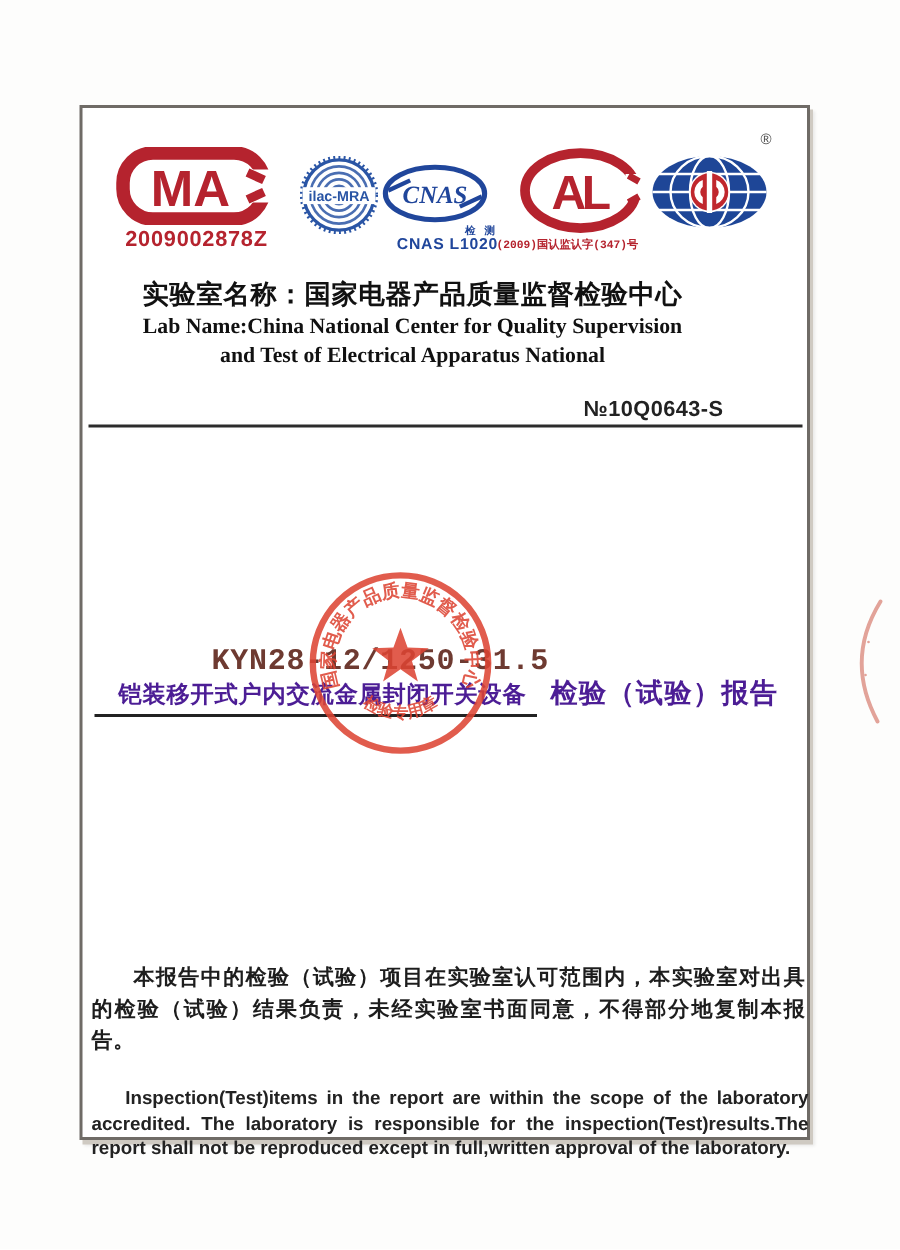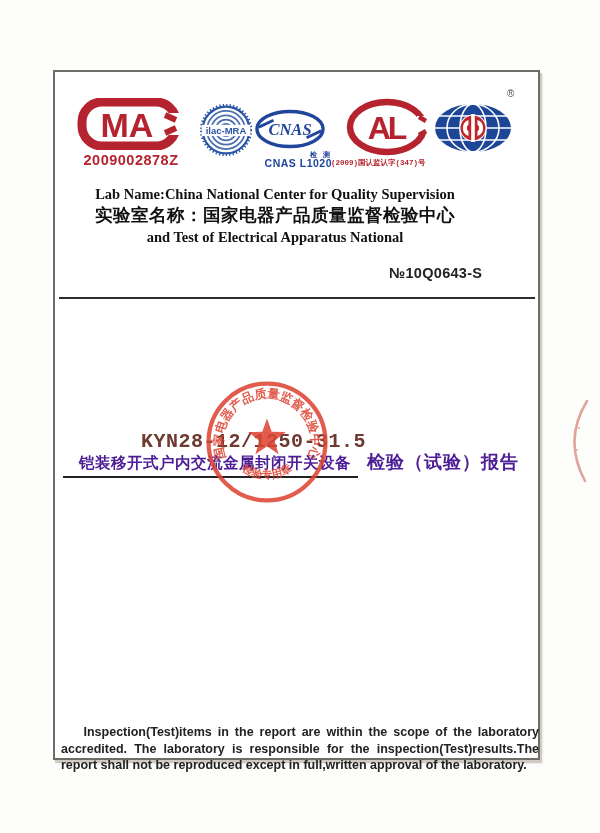--- a/index.html
+++ b/index.html
@@ -34,21 +34,21 @@
 
   
   #lab-block { position:absolute; left:0; top:112px; width:440px; text-align:center; color:#111; }
   #lab-zh  { font-size:17.5px; font-weight:bold; letter-spacing:0.5px;
              font-family:"Liberation Sans", sans-serif; }
   #lab-en1, #lab-en2 { font-size:14.5px; font-weight:bold;
              font-family:"Liberation Serif", serif; margin-top:2px; }
 
   
   #repno-line { position:absolute; left:4px; top:192px; width:476px;
-                border-bottom:2px solid #2c2c2c; padding-bottom:15px; }
+                border-bottom:2px solid #2c2c2c; padding-bottom:1px; }
   #repno { margin-left:330px; font-size:14.5px; font-weight:bold; color:#222;
            letter-spacing:0.3px; }
 
   
   #stamp { position:absolute; left:146px; top:304px; width:132px; height:132px;
            opacity:0.87; z-index:6; pointer-events:none; }
 
   
   #model-line { position:absolute; left:86px; top:358px; z-index:3;
                 font-family:"Liberation Mono", monospace; font-weight:bold;
@@ -124,22 +124,22 @@
       <path d="M4 14 H76 M2 26 H78 M4 38 H76" stroke="#ffffff" stroke-width="1.6"></path>
       <circle cx="40" cy="26" r="13.5" fill="#ffffff"></circle>
       <circle cx="40" cy="26" r="12.5" fill="#c0272d"></circle>
       <rect x="38.2" y="12" width="3.6" height="28" fill="#ffffff"></rect>
       <path d="M35.5 18 A 8.5 8.5 0 0 0 35.5 34 L35.5 29.5 A 4.5 4.5 0 0 1 35.5 22.5 Z" fill="#ffffff"></path>
       <path d="M44.5 18 A 8.5 8.5 0 0 1 44.5 34 L44.5 29.5 A 4.5 4.5 0 0 0 44.5 22.5 Z" fill="#ffffff"></path>
     </svg>
     <span id="globe-reg">®</span>
 
     <div id="lab-block">
+      <div id="lab-zh">实验室名称：国家电器产品质量监督检验中心</div>
       <div id="lab-en1">Lab Name:China National Center for Quality Supervision</div>
-      <div id="lab-zh">实验室名称：国家电器产品质量监督检验中心</div>
       <div id="lab-en2">and Test of Electrical Apparatus National</div>
     </div>
 
     <div id="repno-line">
       <span id="repno">№10Q0643-S</span>
     </div>
 
     <div id="model-line">KYN28-12/1250-31.5</div>
     <div id="title-line">
       <span id="product-zh">铠装移开式户内交流金属封闭开关设备</span><span id="title-zh">检验（试验）报告</span>
@@ -153,20 +153,21 @@
         <path id="botPath" d="M 34 90 A 44 44 0 0 0 106 90" fill="none"></path>
       </defs>
       <text font-size="13" font-weight="bold" fill="#dd4433" font-family="Liberation Sans, sans-serif">
         <textPath href="#ringPath" startOffset="50%" text-anchor="middle">国家电器产品质量监督检验中心</textPath>
       </text>
       <text font-size="11.5" font-weight="bold" fill="#dd4433" font-family="Liberation Sans, sans-serif">
         <textPath href="#botPath" startOffset="50%" text-anchor="middle">检验专用章</textPath>
       </text>
     </svg>
 
+    <div id="disc-zh">本报告中的检验（试验）项目在实验室认可范围内，本实验室对出具的检验（试验）结果负责，未经实验室书面同意，不得部分地复制本报告。</div>
     <div id="disc-en">Inspection(Test)items in the report are within the scope of the laboratory accredited. The laboratory is responsible for the inspection(Test)results.The report shall not be reproduced except in full,written approval of the laboratory.</div>
   </div>
 
   <svg id="edge-arc" viewBox="0 0 26 86">
     <path d="M 22 3 Q -2 42 20 83" fill="none" stroke="#cc5a4a" stroke-width="2.6" stroke-linecap="round"></path>
     <circle cx="14" cy="30" r="0.9" fill="#cc5a4a"></circle>
     <circle cx="12" cy="52" r="0.9" fill="#cc5a4a"></circle>
   </svg>
 </div>
 

